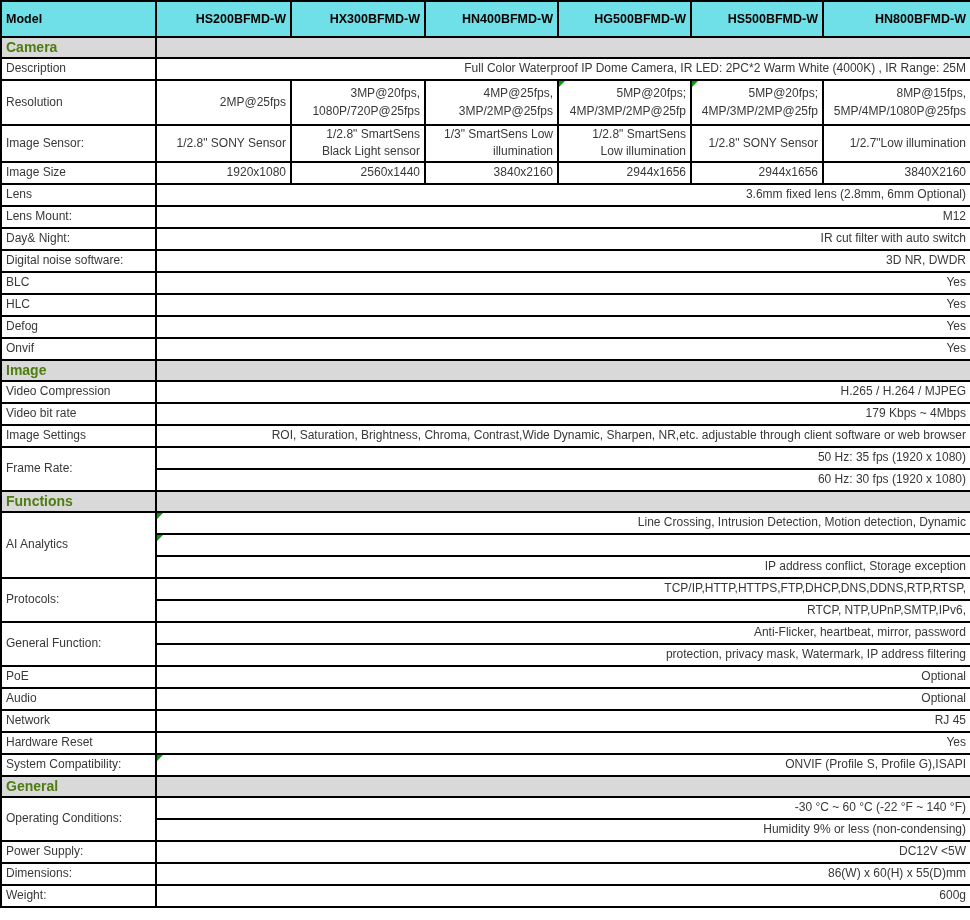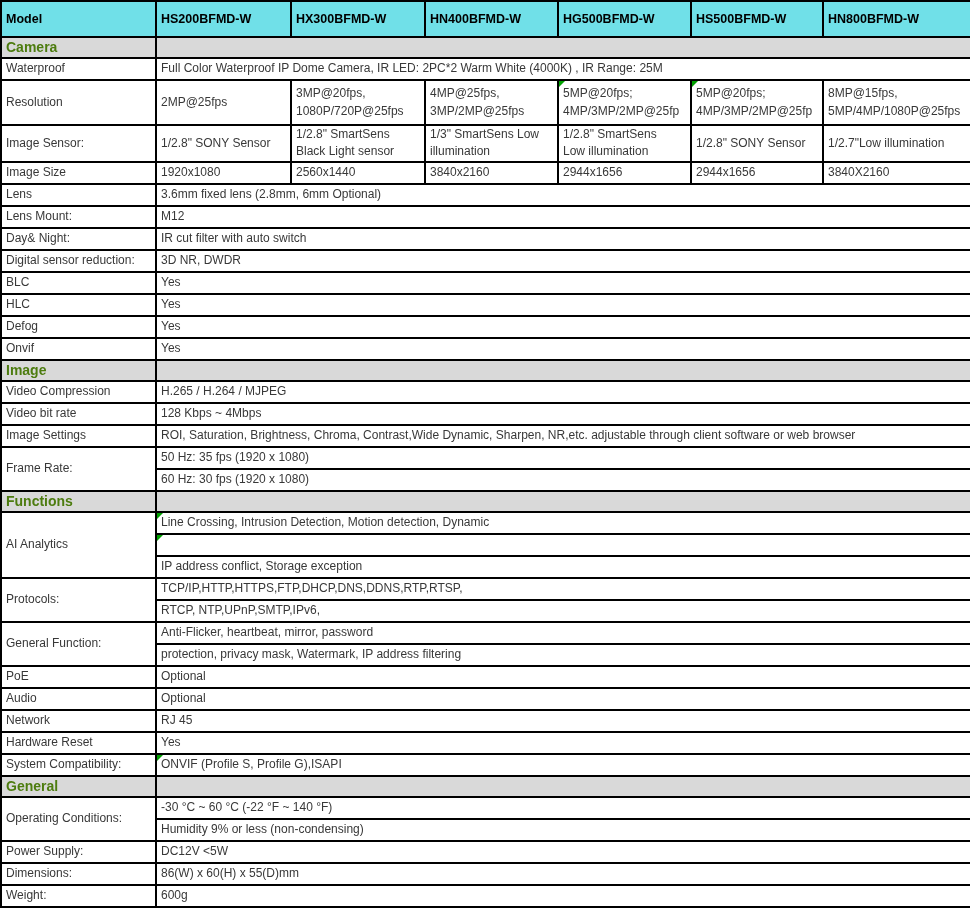--- a/index.html
+++ b/index.html
@@ -9,21 +9,21 @@
     --border:#000000;
     --text:#383838;
   }
   html,body{margin:0;padding:0;background:#fff;}
   .page{width:970px;background:#fff;}
   table{border-collapse:collapse;table-layout:fixed;width:970px;
         font-family:"Liberation Sans",sans-serif;border:2px solid var(--border);}
   td{border:2px solid var(--border);padding:0 4px;font-size:12px;color:var(--text);
      height:20px;vertical-align:middle;overflow:hidden;position:relative;line-height:1.3;}
   .lbl{text-align:left;}
-  .val{text-align:left;}
+  .val{text-align:right;}
   .pre{white-space:pre-line;line-height:1.45;}
   tr.hdr td{background:var(--header-bg);font-weight:bold;color:#000;height:34px;font-size:12.5px;}
   tr.sec td{background:var(--section-bg);font-weight:bold;color:#4d7c0f;font-size:14px;height:19px;}
   tr.h44 td{height:43px;}
   tr.h34 td{height:33px;}
   .flag{position:absolute;top:0;left:0;width:0;height:0;
         border-top:6px solid var(--flag-green);border-right:6px solid transparent;display:block;}
 </style>
 </head>
 <body>
@@ -50,21 +50,21 @@
     <td class="val">HS500BFMD-W</td>
     <td class="val">HN800BFMD-W</td>
   </tr>
 
   <tr class="sec">
     <td class="lbl">Camera</td>
     <td colspan="6"></td>
   </tr>
 
   <tr>
-    <td class="lbl">Waterproof</td>
+    <td class="lbl">Description</td>
     <td class="val" colspan="6">Full Color Waterproof IP Dome Camera, IR LED: 2PC*2  Warm White (4000K) , IR Range: 25M</td>
   </tr>
 
   <tr class="h44">
     <td class="lbl">Resolution</td>
     <td class="val pre">2MP@25fps</td>
     <td class="val pre">3MP@20fps,
 1080P/720P@25fps</td>
     <td class="val pre">4MP@25fps,
 3MP/2MP@25fps</td>
@@ -105,21 +105,21 @@
   </tr>
   <tr>
     <td class="lbl">Lens Mount:</td>
     <td class="val" colspan="6">M12</td>
   </tr>
   <tr>
     <td class="lbl">Day&amp; Night:</td>
     <td class="val" colspan="6">IR cut filter with auto switch</td>
   </tr>
   <tr>
-    <td class="lbl">Digital sensor reduction:</td>
+    <td class="lbl">Digital noise software:</td>
     <td class="val" colspan="6">3D NR, DWDR</td>
   </tr>
   <tr>
     <td class="lbl">BLC</td>
     <td class="val" colspan="6">Yes</td>
   </tr>
   <tr>
     <td class="lbl">HLC</td>
     <td class="val" colspan="6">Yes</td>
   </tr>
@@ -136,21 +136,21 @@
     <td class="lbl">Image</td>
     <td colspan="6"></td>
   </tr>
 
   <tr>
     <td class="lbl">Video Compression</td>
     <td class="val" colspan="6">H.265 / H.264 / MJPEG</td>
   </tr>
   <tr>
     <td class="lbl">Video bit rate</td>
-    <td class="val" colspan="6">128 Kbps ~ 4Mbps</td>
+    <td class="val" colspan="6">179 Kbps ~ 4Mbps</td>
   </tr>
   <tr>
     <td class="lbl">Image Settings</td>
     <td class="val" colspan="6">ROI, Saturation, Brightness, Chroma, Contrast,Wide Dynamic, Sharpen, NR,etc. adjustable through client software or web browser</td>
   </tr>
 
   <tr>
     <td class="lbl" rowspan="2">Frame Rate:</td>
     <td class="val" colspan="6">50 Hz: 35 fps (1920 x 1080)</td>
   </tr>

